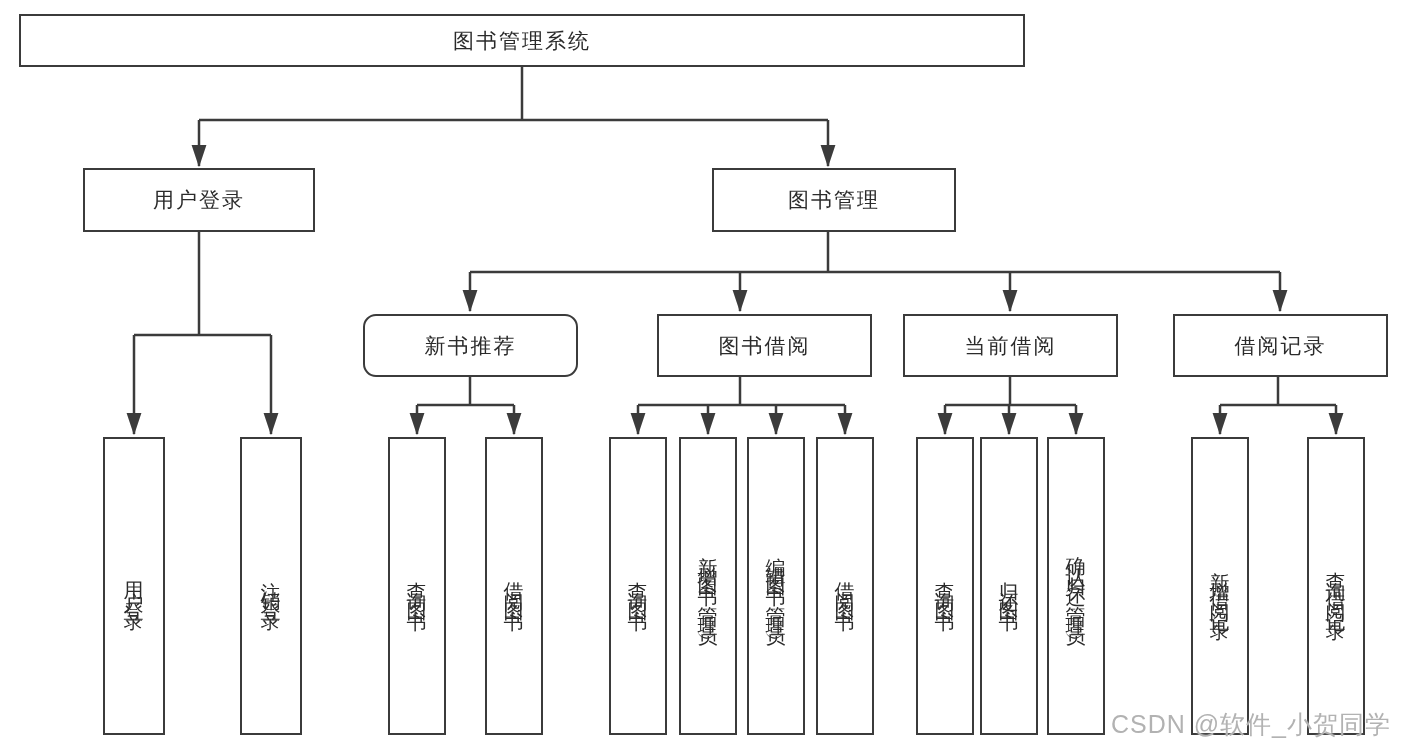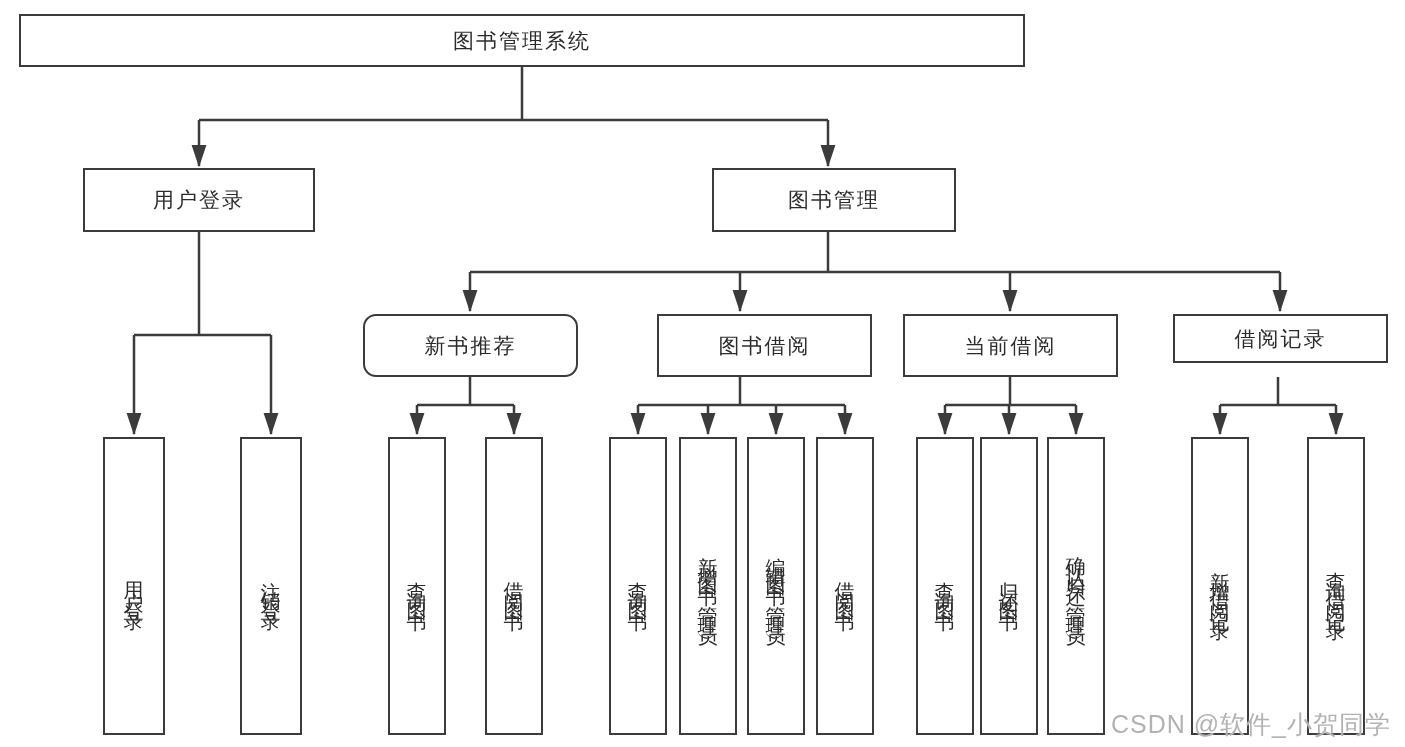--- a/index.html
+++ b/index.html
@@ -132,21 +132,21 @@
   </svg>
 
   <div class="node" style="left:19px;top:14px;width:1006px;height:53px;">图书管理系统</div>
 
   <div class="node" style="left:83px;top:168px;width:232px;height:64px;">用户登录</div>
   <div class="node" style="left:712px;top:168px;width:244px;height:64px;">图书管理</div>
 
   <div class="node" style="left:363px;top:314px;width:215px;height:63px;border-radius:13px;">新书推荐</div>
   <div class="node" style="left:633px;top:314px;width:215px;height:63px;margin-left:24px;">图书借阅</div>
   <div class="node" style="left:903px;top:314px;width:215px;height:63px;">当前借阅</div>
-  <div class="node" style="left:1173px;top:314px;width:215px;height:49px;">借阅记录</div>
+  <div class="node" style="left:1173px;top:314px;width:215px;height:63px;">借阅记录</div>
 
   <div class="node leaf" style="left:103px;top:437px;width:62px;height:298px;">用户登录</div>
   <div class="node leaf" style="left:240px;top:437px;width:62px;height:298px;">注销登录</div>
 
   <div class="node leaf" style="left:388px;top:437px;width:58px;height:298px;">查询图书</div>
   <div class="node leaf" style="left:485px;top:437px;width:58px;height:298px;">借阅图书</div>
 
   <div class="node leaf" style="left:609px;top:437px;width:58px;height:298px;">查询图书</div>
   <div class="node leaf" style="left:679px;top:437px;width:58px;height:298px;">新增图书（管理员）</div>
   <div class="node leaf" style="left:747px;top:437px;width:58px;height:298px;">编辑图书（管理员）</div>

